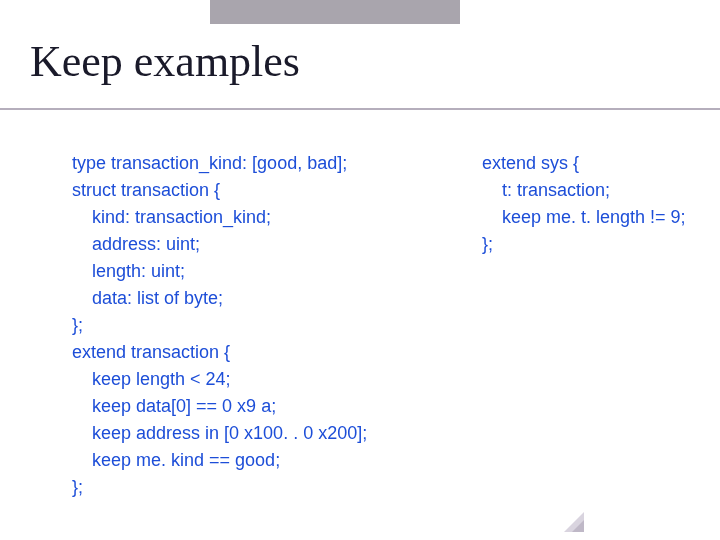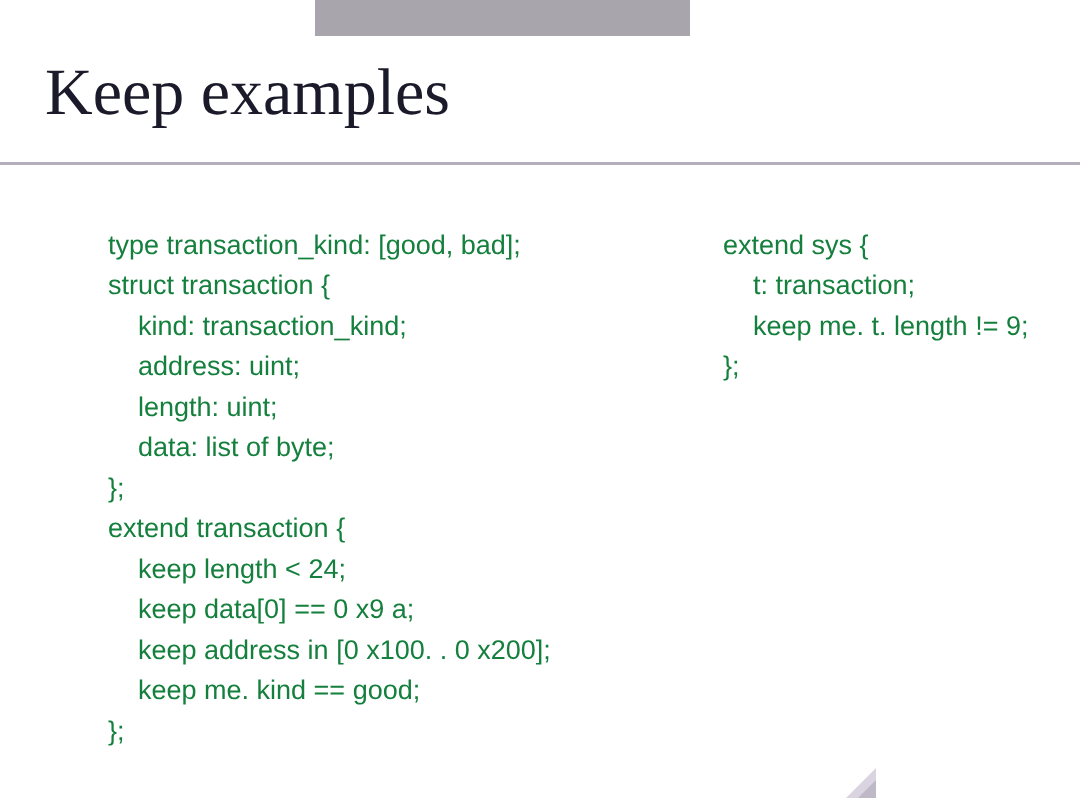--- a/index.html
+++ b/index.html
@@ -39,21 +39,21 @@
     position: absolute;
     top: 150px;
     left: 72px;
     right: 40px;
     display: flex;
     flex-direction: row;
     gap: 40px;
   }
   .col {
     font-size: 18px;
-    color: #15803d;
+    color: #1d4ed8;
     line-height: 1.5;
     white-space: pre;
     font-family: Arial, Helvetica, sans-serif;
   }
   .col.left { flex: 0 0 370px; }
   .col.right { flex: 1 1 auto; }
   .corner {
     position: absolute;
     right: 8px;
     bottom: 8px;

